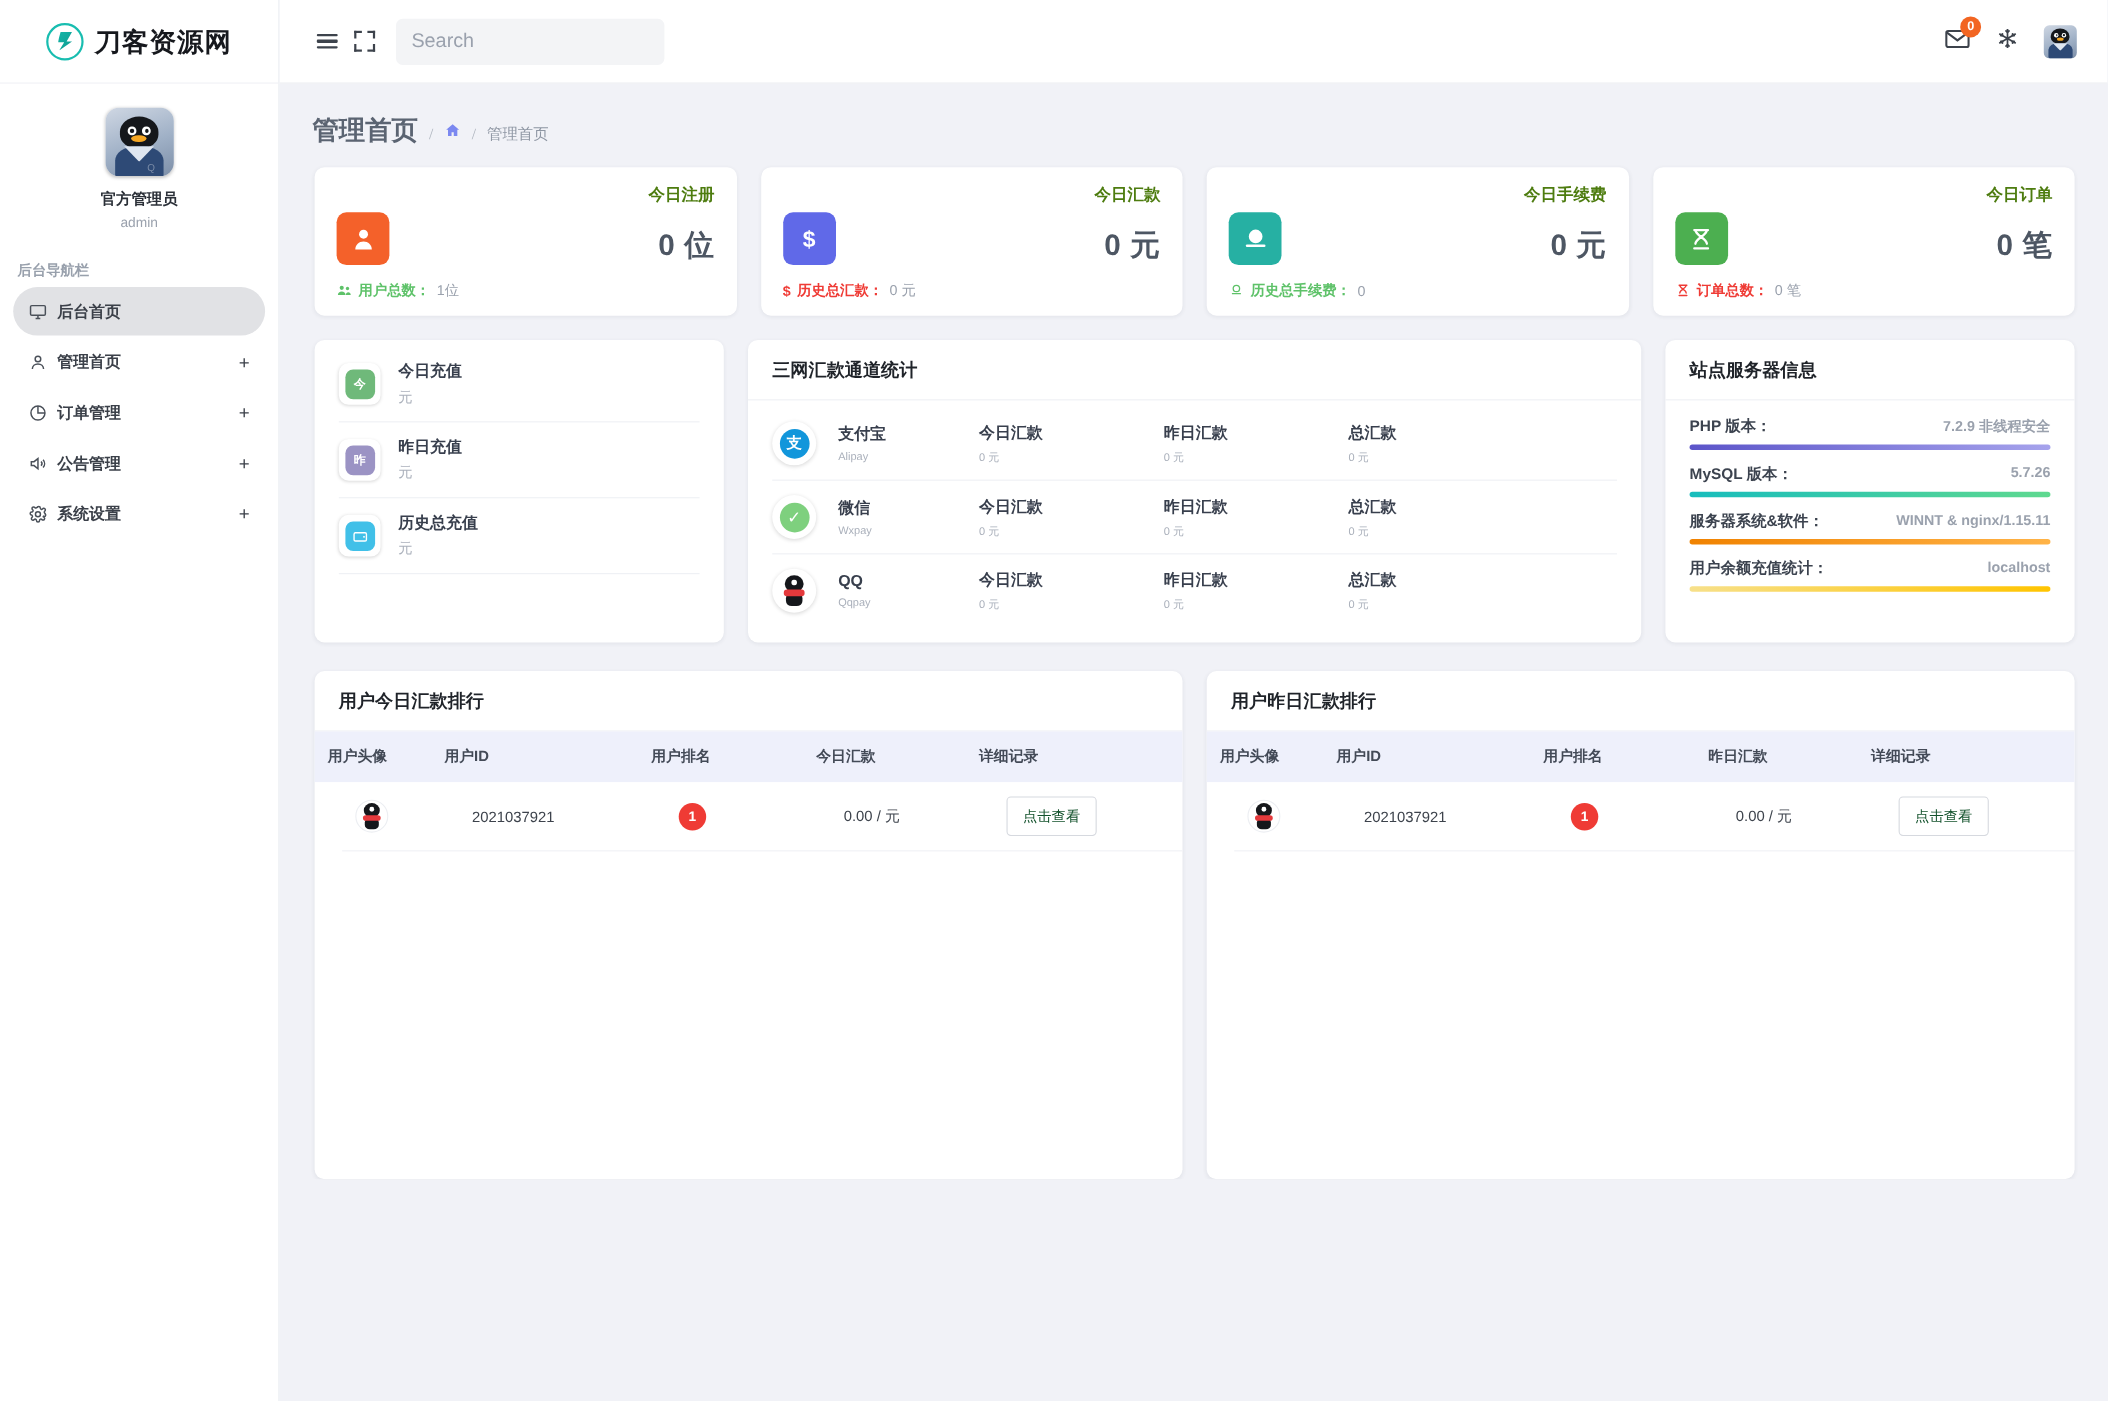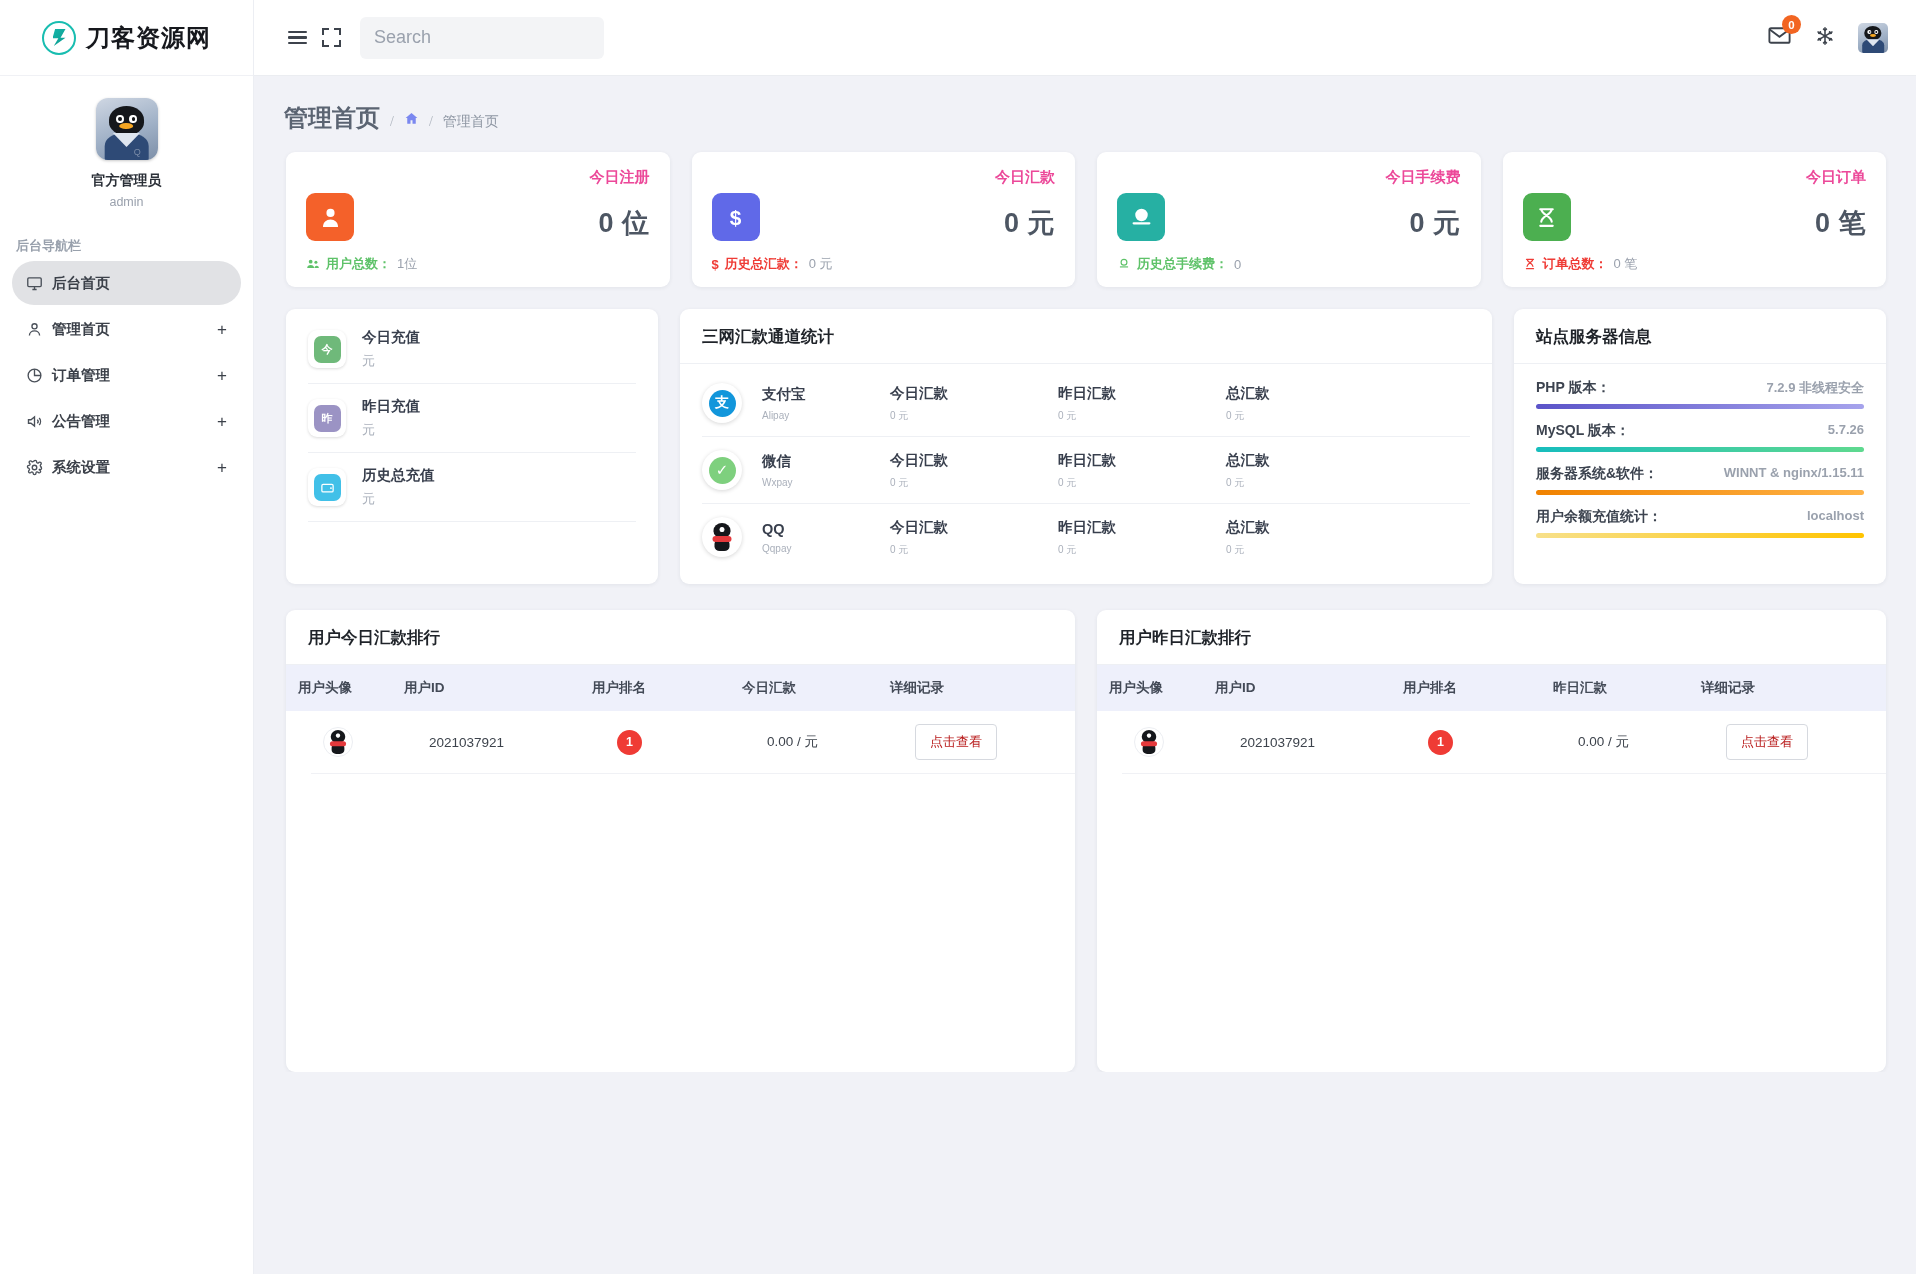--- a/index.html
+++ b/index.html
@@ -123,21 +123,21 @@
   .content { padding: 18px 30px 0 32px; overflow: hidden; }
 
   .row { display: flex; gap: 22px; }
   .card {
     background: #fff; border-radius: 9px;
     box-shadow: 0 1px 4px rgba(30,40,60,.07);
   }
 
   
   .stat { flex: 1 1 0; padding: 16px 20px 14px; min-height: 130px; position: relative; }
-  .stat-label { text-align: right; font-size: 15px; color: #ec4899; font-weight: 600; }
+  .stat-label { text-align: right; font-size: 15px; color: #4d7c0f; font-weight: 600; }
   .stat-mid { display: flex; align-items: flex-end; justify-content: space-between; margin-top: 6px; }
   .stat-ico { width: 48px; height: 48px; border-radius: 9px; display:flex; align-items:center; justify-content:center; }
   .stat-ico svg { width: 25px; height: 25px; fill: #fff; }
   .stat-val { font-size: 27px; font-weight: 700; color: #4d5663; letter-spacing: .5px; }
   .stat-foot { margin-top: 14px; font-size: 13px; display:flex; align-items:center; gap:6px; }
   .stat-foot .k { font-weight: 700; }
   .stat-foot .v { color: #9aa1ad; }
   .stat-foot svg { width: 14px; height: 14px; }
 
   
@@ -183,21 +183,21 @@
   .td { font-size: 13.5px; color: #3d434c; }
   .c1 { width: 118px; padding-left: 12px; }
   .c2 { width: 188px; }
   .c3 { width: 150px; }
   .c4 { width: 148px; }
   .c5 { width: 150px; }
   .rank-avatar { width: 30px; height: 30px; border-radius: 50%; background:#fff; border:1px solid #eceef2; position:relative; overflow:hidden; display:flex;align-items:center;justify-content:center; }
   .rank-badge { width: 25px; height: 25px; border-radius: 50%; background: #ef3b35; color:#fff; font-size:12.5px; display:flex; align-items:center; justify-content:center; font-weight:600; }
   .btn-view {
     border: 1px solid #d6d9df; background: #fff; border-radius: 4px;
-    padding: 8px 14px; font-size: 13px; color: #b91c1c; cursor: pointer;
+    padding: 8px 14px; font-size: 13px; color: #14532d; cursor: pointer;
     font-family: inherit;
   }
 
   .footer { margin-top: auto; padding: 20px 0 24px 32px; font-size: 13px; color: #99a1ae; }
   .footer b { color: #8891a0; }
 </style>
 </head>
 <body>
 
 <aside class="sidebar">

